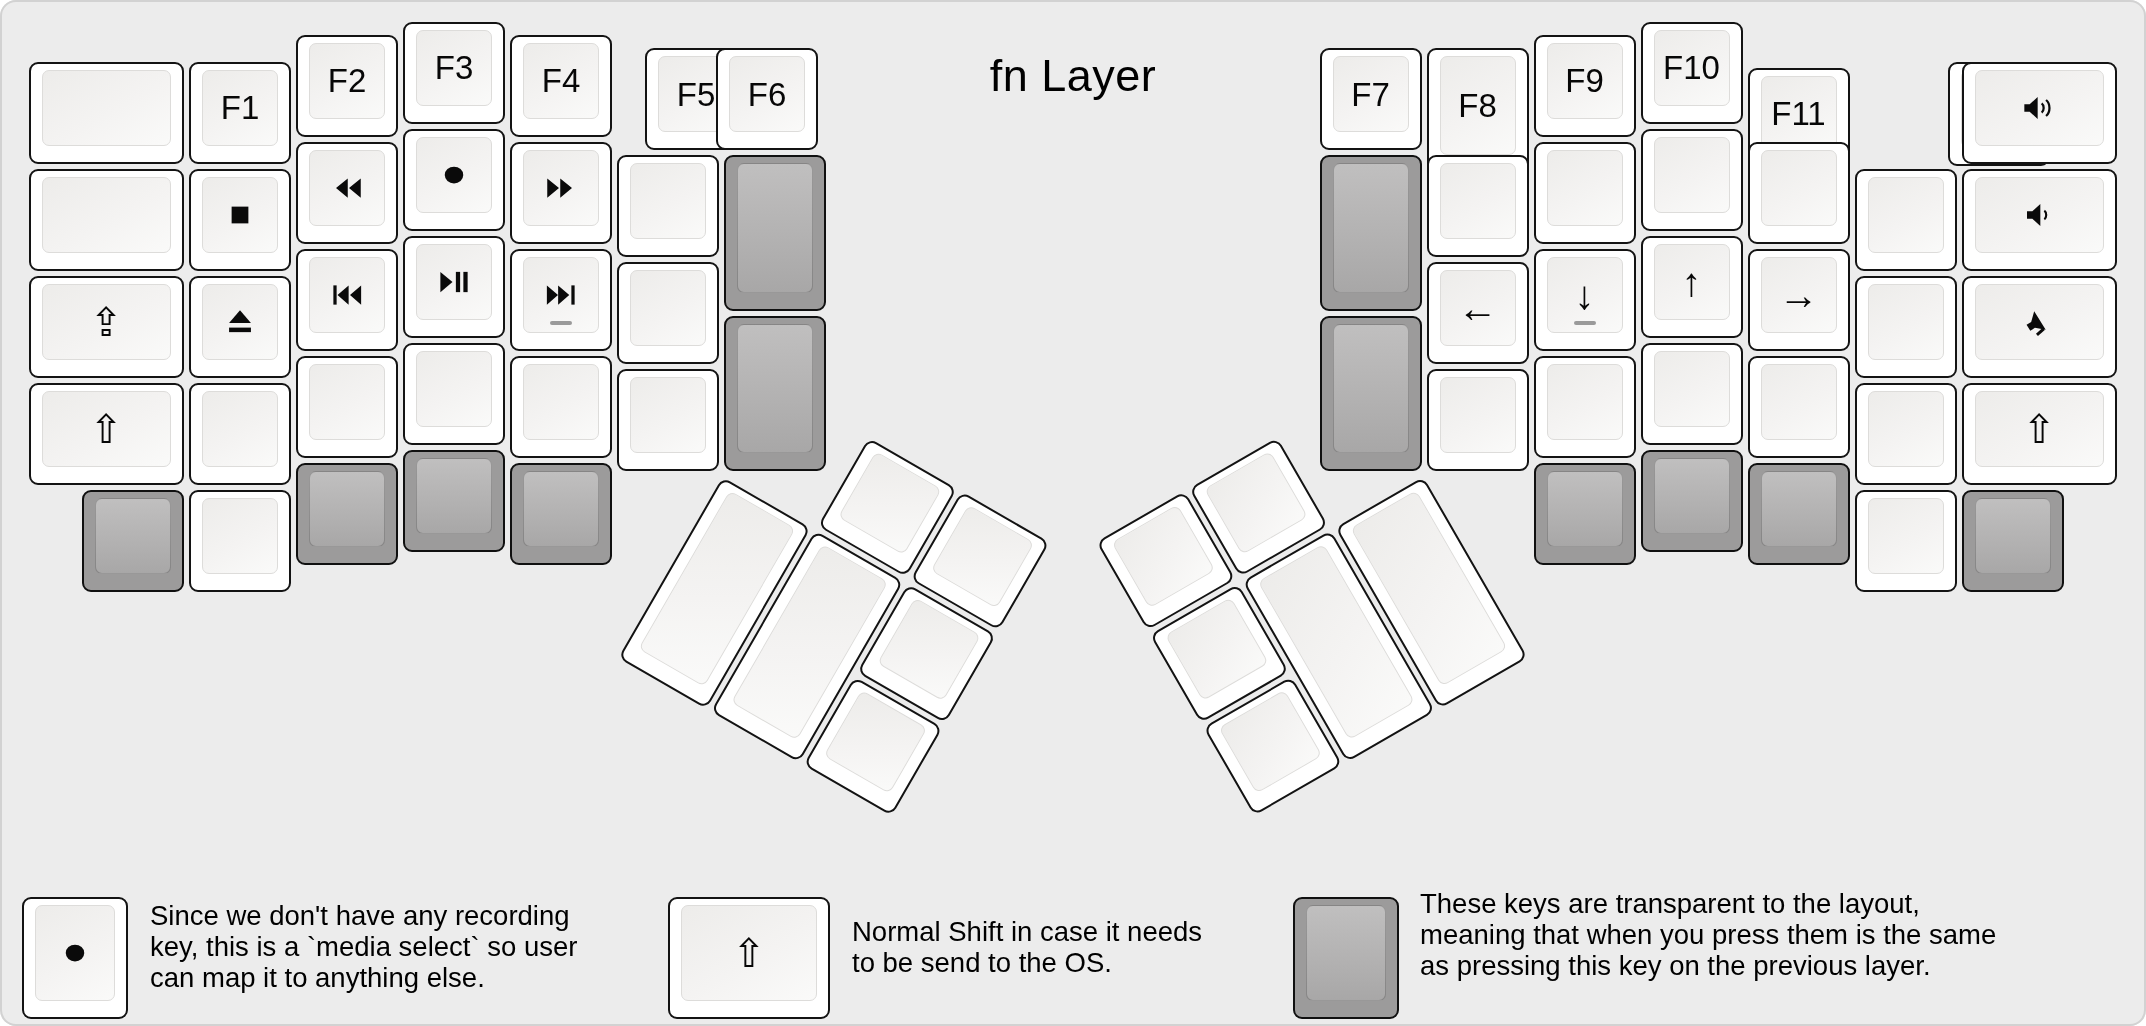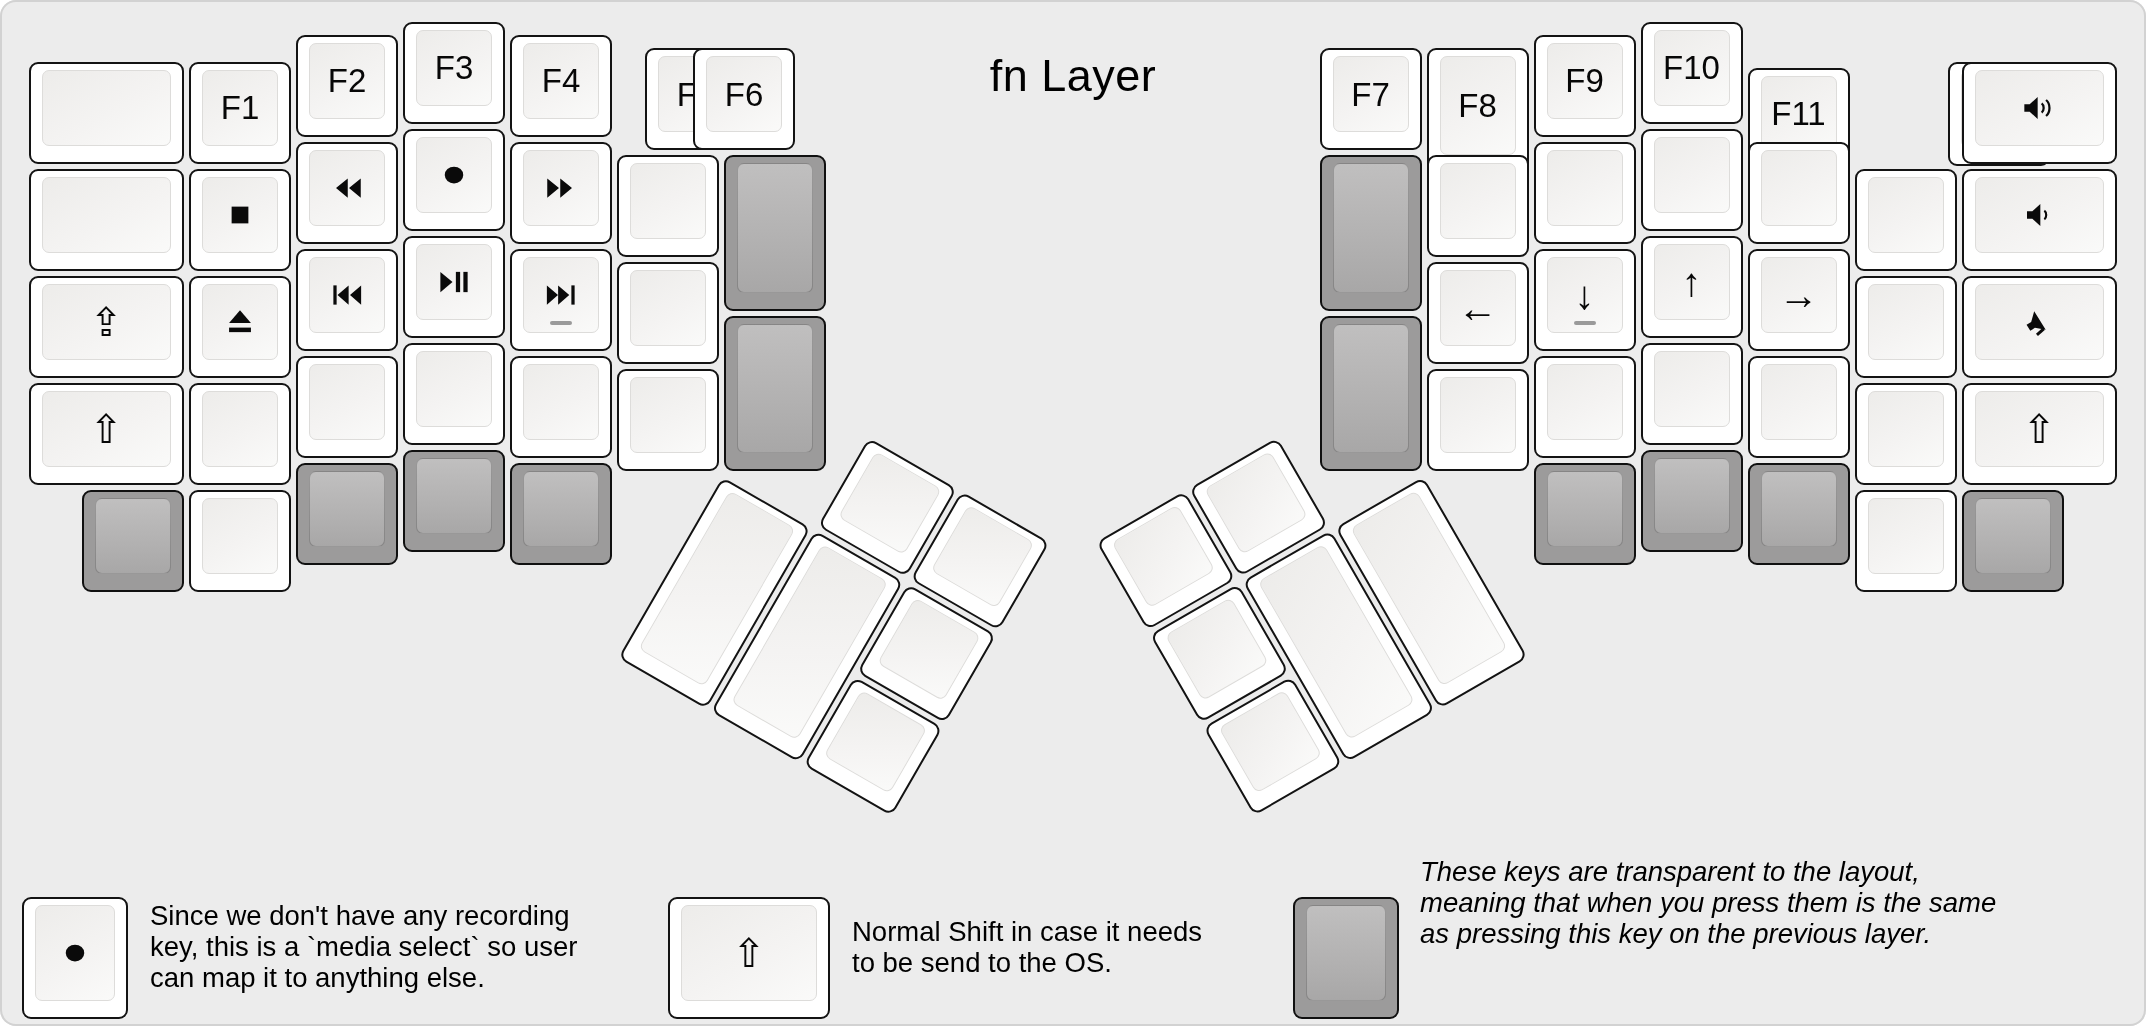--- a/index.html
+++ b/index.html
@@ -208,21 +208,21 @@
       </div>
       <div class="key" style="left: 617px; top: 155.25px; width: 102px; height: 102px;">
         <div class="keytop"></div>
       </div>
       <div class="key" style="left: 617px; top: 262.25px; width: 102px; height: 102px;">
         <div class="keytop"></div>
       </div>
       <div class="key" style="left: 617px; top: 369.25px; width: 102px; height: 102px;">
         <div class="keytop"></div>
       </div>
-      <div class="key" style="left: 693px; top: 48.25px; width: 102px; height: 102px;">
+      <div class="key" style="left: 716px; top: 48.25px; width: 102px; height: 102px;">
         <div class="keytop">
           <span class="klabel">F6</span>
         </div>
       </div>
       <div class="key gray" style="left: 724px; top: 155.25px; width: 102px; height: 155.5px;">
         <div class="keytop"></div>
       </div>
       <div class="key gray" style="left: 724px; top: 315.75px; width: 102px; height: 155.5px;">
         <div class="keytop"></div>
       </div>
@@ -438,15 +438,15 @@
       <div class="legend-item-text" style="left: 150px; top: 900px;">Since we don't have any recording<br>key, this is a `media select` so user<br>can map it to anything else.</div>
       <div class="key" style="left: 668px; top: 897px; width: 162px; height: 122px;">
         <div class="keytop">
           <span class="klabel big">⇧</span>
         </div>
       </div>
       <div class="legend-item-text" style="left: 852px; top: 916px;">Normal Shift in case it needs<br>to be send to the OS.</div>
       <div class="key gray" style="left: 1293px; top: 897px; width: 106px; height: 122px;">
         <div class="keytop"></div>
       </div>
-      <div class="legend-item-text" style="left: 1420px; top: 856px; font-style: italic;">These keys are transparent to the layout,<br>meaning that when you press them is the same<br>as pressing this key on the previous layer.</div>
+      <div class="legend-item-text" style="left: 1420px; top: 888px;">These keys are transparent to the layout,<br>meaning that when you press them is the same<br>as pressing this key on the previous layer.</div>
     </div>
 </div>
 
 </body></html>

